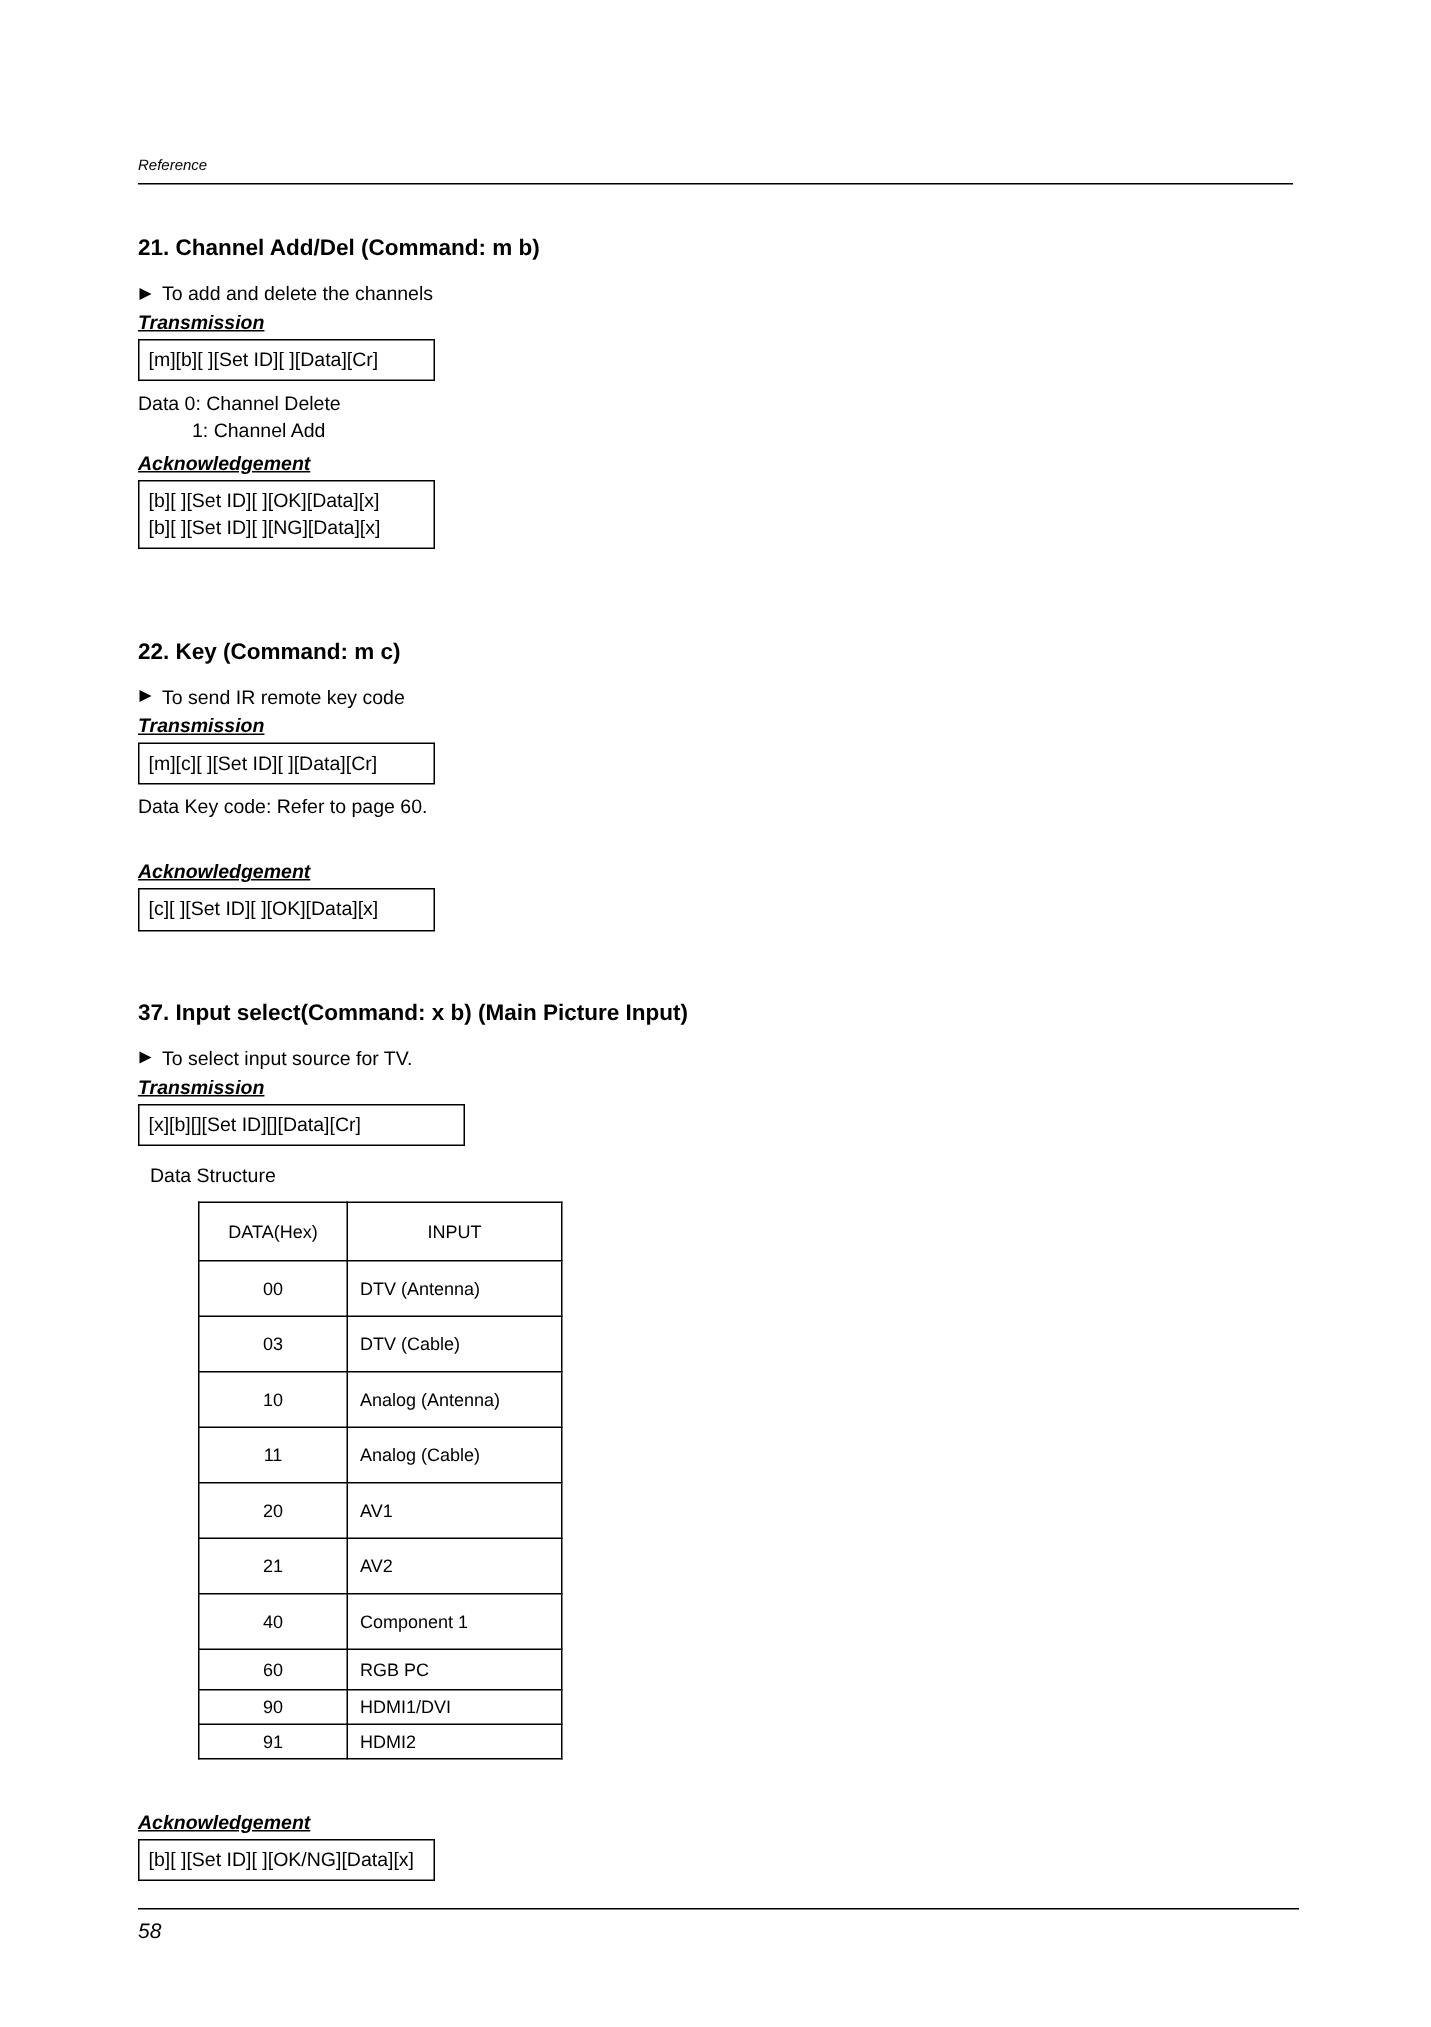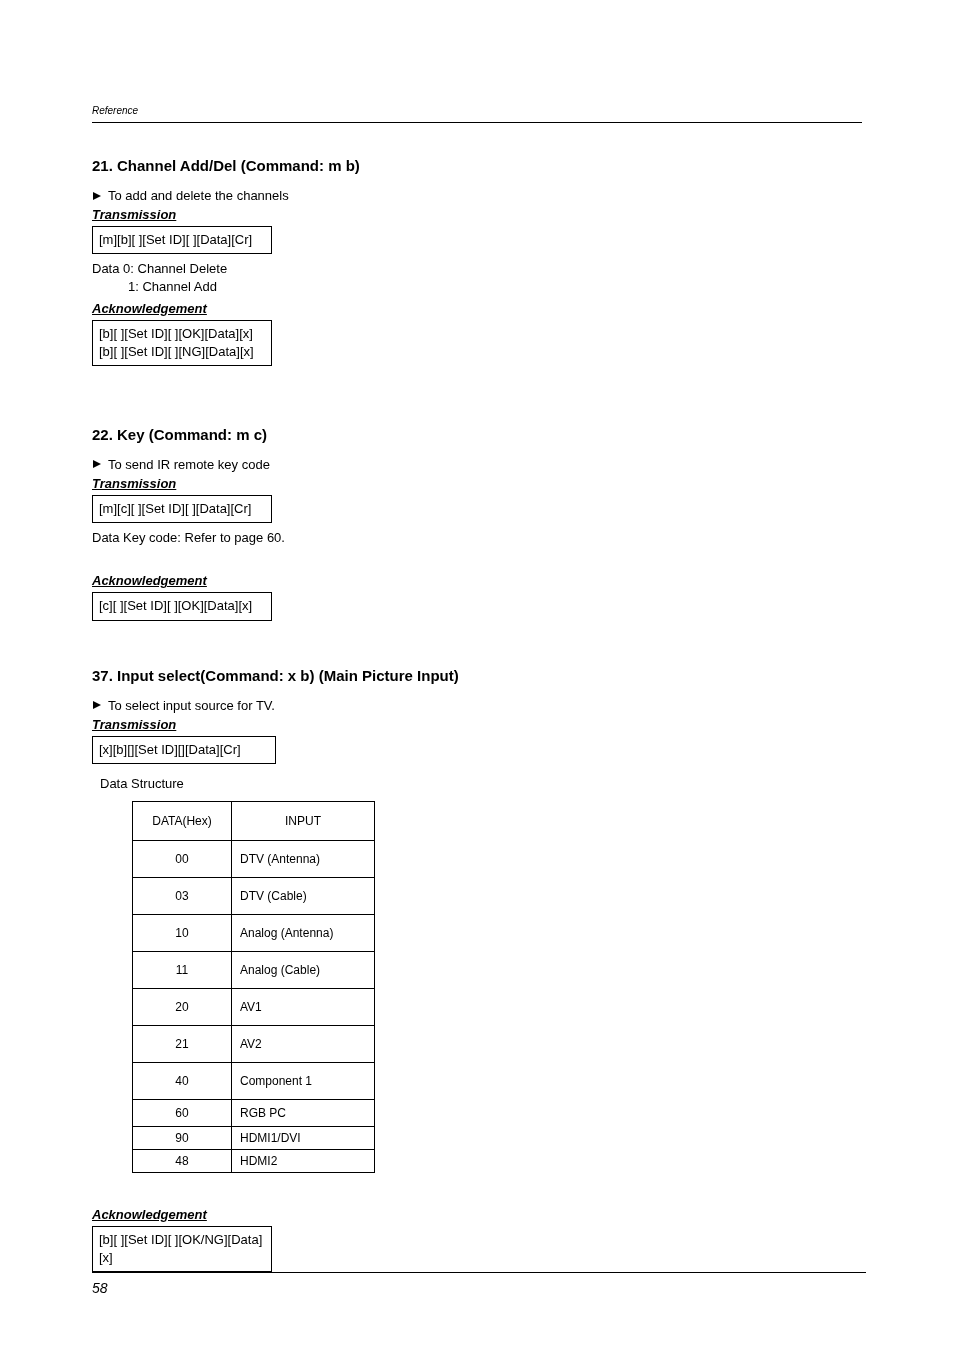--- a/index.html
+++ b/index.html
@@ -46,30 +46,30 @@
     font-style: italic;
     text-decoration: underline;
     margin-top: 4px;
     margin-bottom: 4px;
     font-weight: bold;
   }
   .code-box {
     border: 1px solid #000;
     padding: 4px 6px;
     font-size: 13px;
-    width: 180px;
+    width: 198px;
     box-sizing: border-box;
     line-height: 1.4;
     margin-bottom: 6px;
   }
   .code-box-sm {
     border: 1px solid #000;
     padding: 4px 6px;
     font-size: 13px;
-    width: 184px;
+    width: 218px;
     box-sizing: border-box;
     line-height: 1.4;
     margin-bottom: 6px;
   }
   .data-lines {
     font-size: 13px;
     line-height: 1.4;
     margin-bottom: 4px;
   }
   .data-indent {
@@ -233,21 +233,21 @@
             </tr>
             <tr class="row-med">
               <td class="c1">60</td>
               <td class="c2">RGB PC</td>
             </tr>
             <tr class="row-short">
               <td class="c1">90</td>
               <td class="c2">HDMI1/DVI</td>
             </tr>
             <tr class="row-short">
-              <td class="c1">48</td>
+              <td class="c1">91</td>
               <td class="c2">HDMI2</td>
             </tr>
           </tbody>
       </table>
     </div>
 
     <div style="height:30px"></div>
     <div class="ack-label">Acknowledgement</div>
     <div class="code-box">
       <span>[b][  ][Set ID][  ][OK/NG][Data][x]</span>

